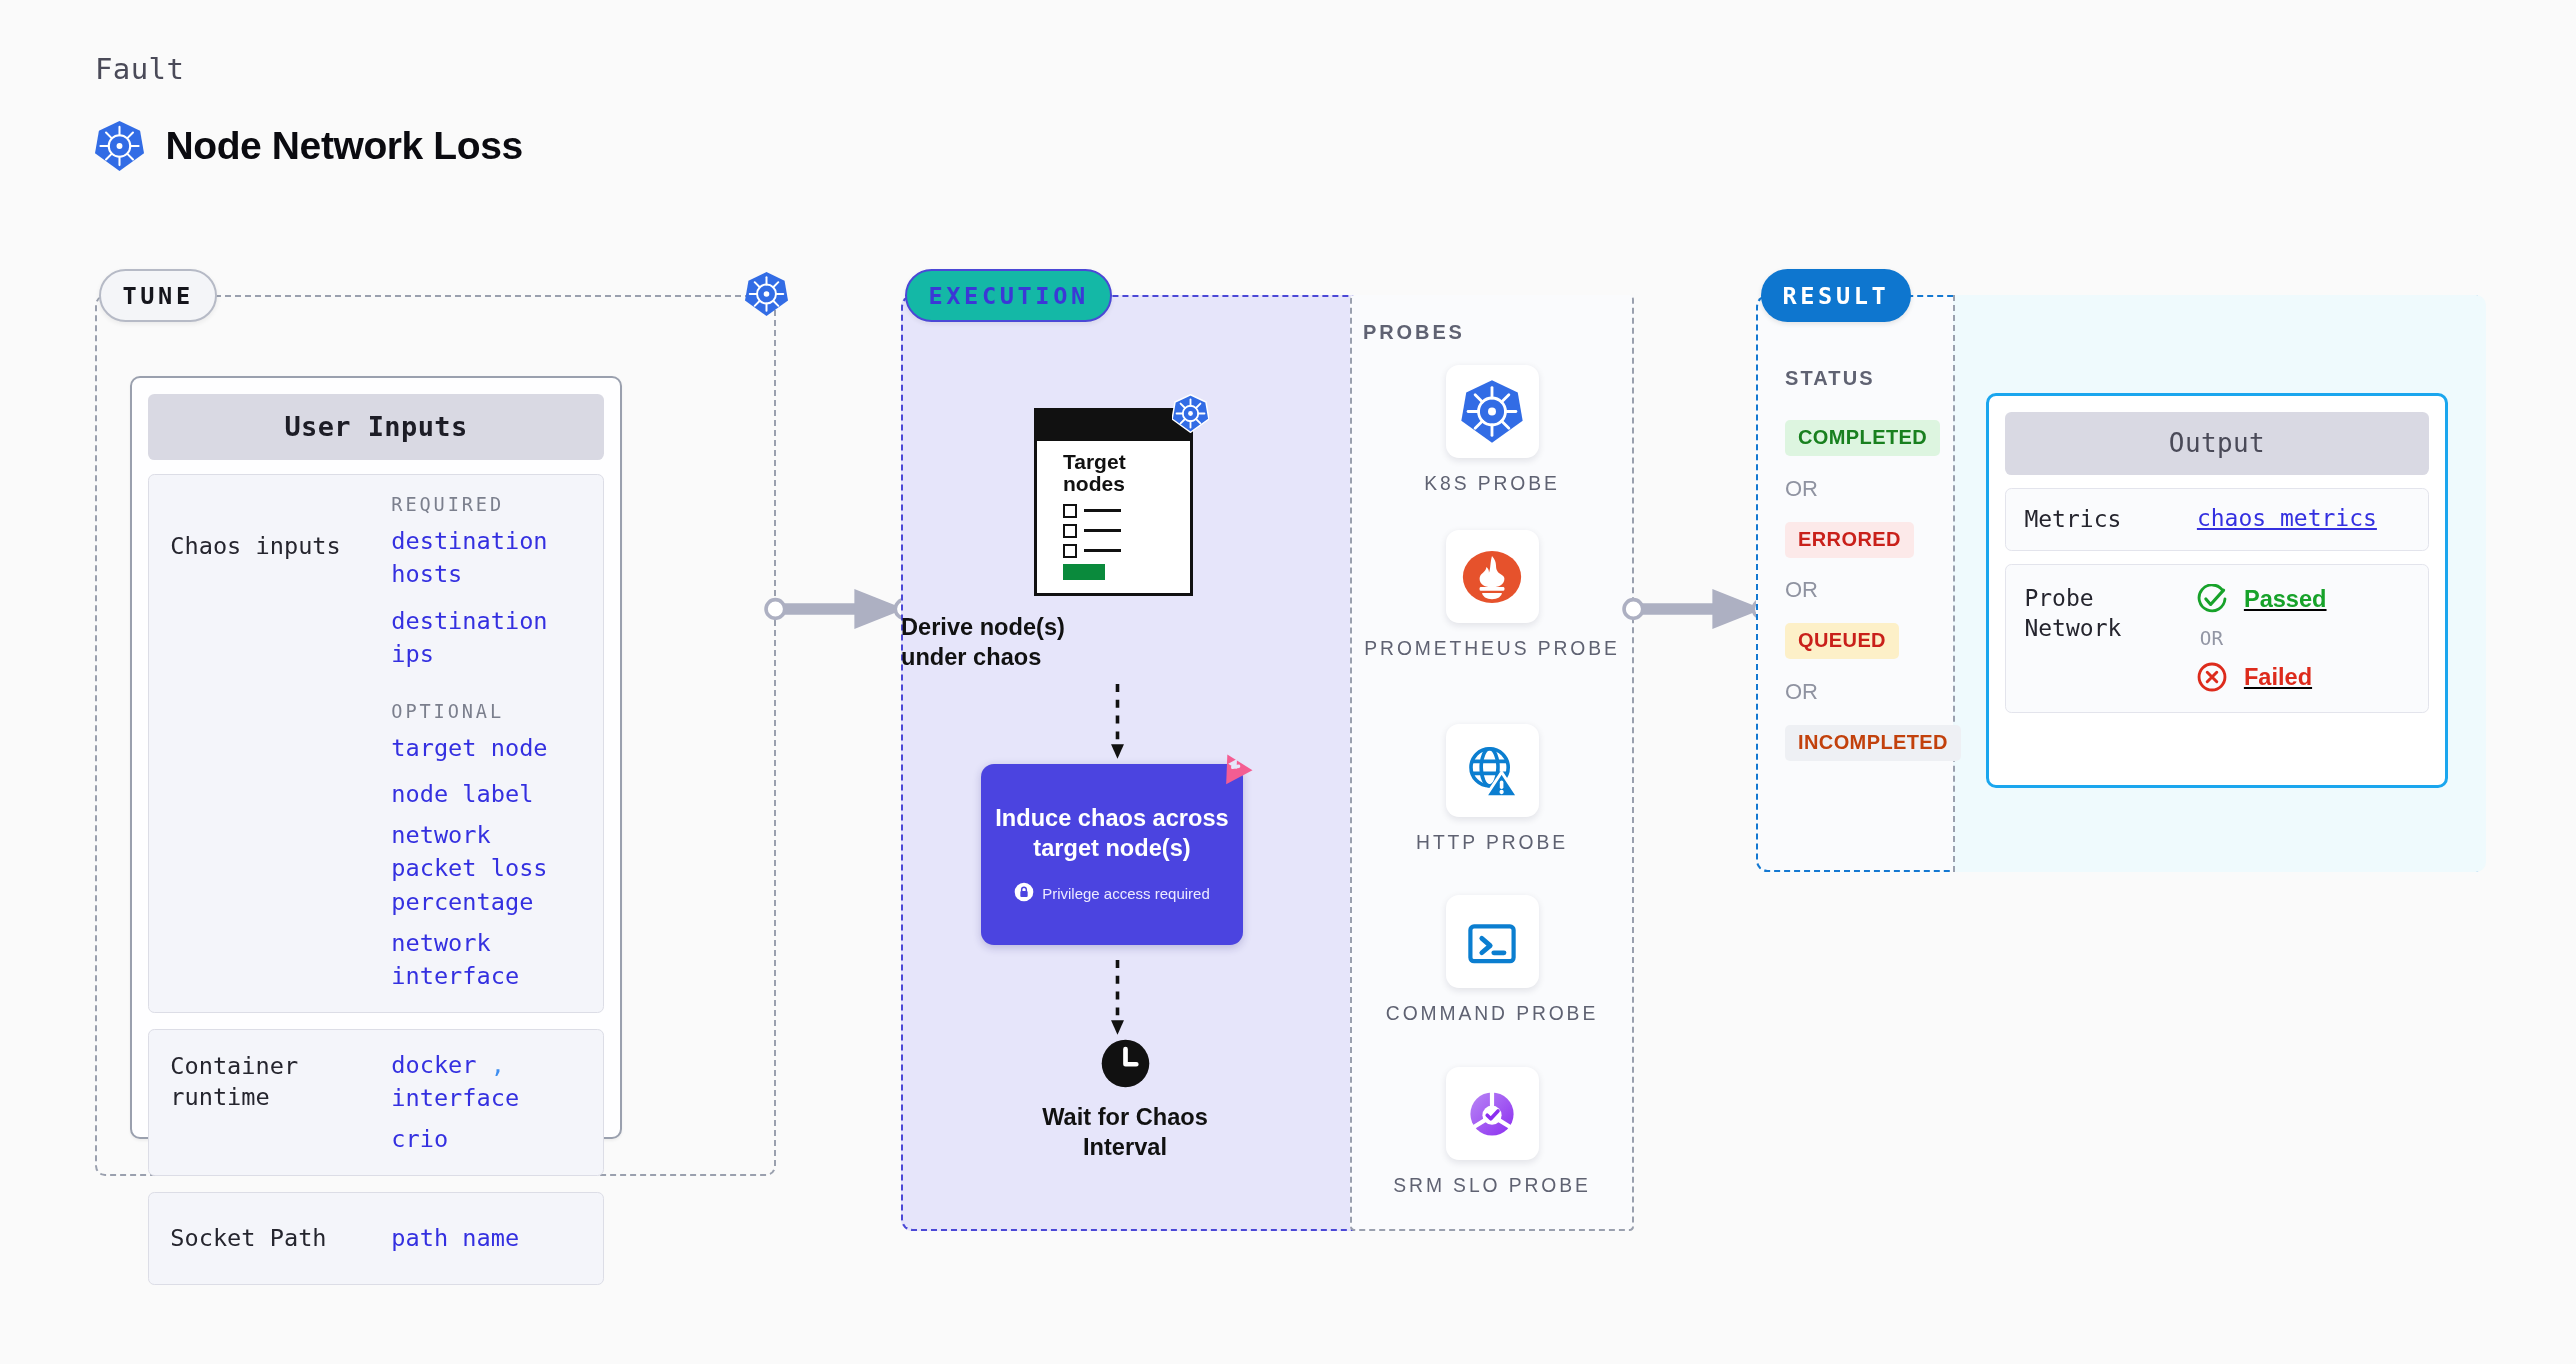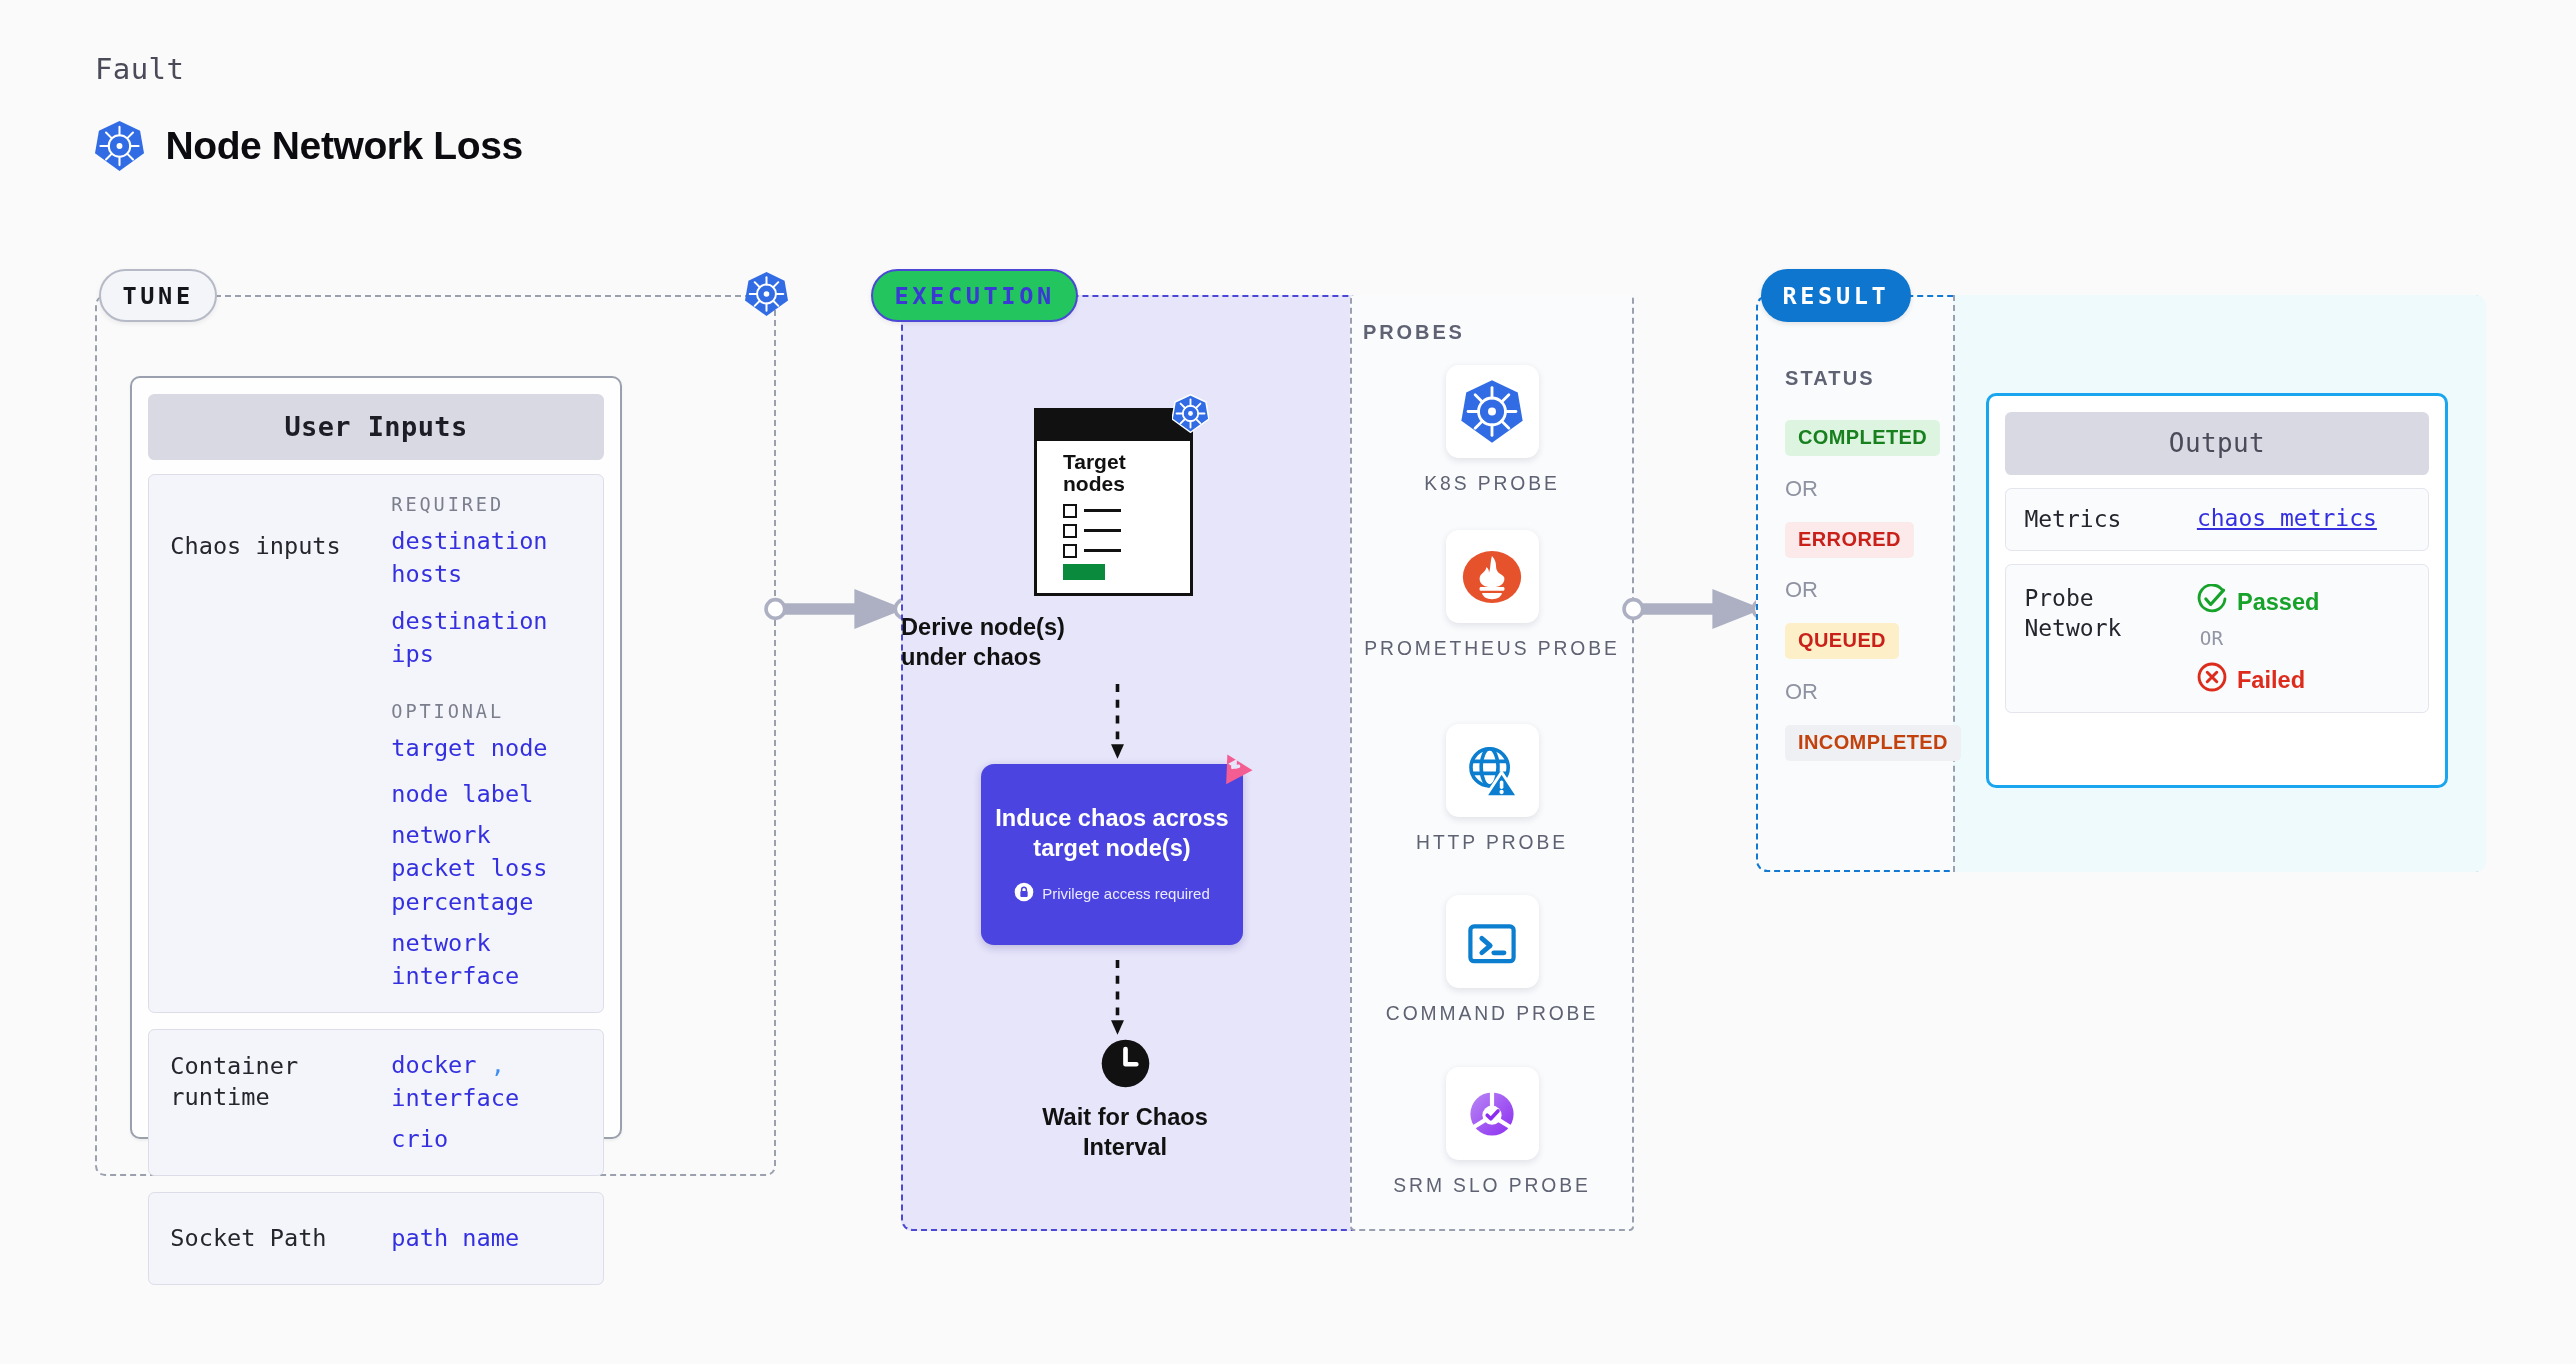--- a/index.html
+++ b/index.html
@@ -57,22 +57,22 @@
     font-weight: 700; letter-spacing: 3.6px; font-size: 23.6px;
     border-radius: 716px; padding: 0 21.5px; height: 53px;
     white-space: nowrap;
   }
   .badge-tune {
     left: 99px; top: 269px;
     background: #f4f5f8; color: #15151c; border: 2.1px solid #b6bac6;
     box-shadow: 0 2.1px 5px rgba(0,0,0,.07);
   }
   .badge-exec {
-    left: 871px; top: 269px;
-    background: #22c55e; color: #3b38d6; border: 2.9px solid #4b48d6;
+    left: 905px; top: 269px;
+    background: #14b8a6; color: #3b38d6; border: 2.9px solid #4b48d6;
     box-shadow: 0 2.1px 5px rgba(0,0,0,.07);
   }
   .badge-result {
     left: 1761px; top: 269px;
     background: #0e76cf; color: #fff; border: none;
     box-shadow: 0 2.1px 5px rgba(0,0,0,.10);
   }
 
   
   .tune-k8s { position: absolute; left: 745px; top: 271px; }
@@ -221,21 +221,21 @@
     border-radius: 6.4px; padding: 15.8px 18.6px; display: flex; gap: 11.5px;
   }
   .out-lbl {
     font-family: "DejaVu Sans Mono", monospace;
     font-size: 23px; color: #25252e; flex: 0 0 161px; line-height: 1.3;
   }
   .out-val {
     font-family: "DejaVu Sans Mono", monospace;
     font-size: 23px; color: #3430e0; text-decoration: underline;
   }
-  .pr-item { display: flex; align-items: flex-end; gap: 10px; }
+  .pr-item { display: flex; align-items: center; gap: 17px; text-decoration: underline; }
   .pr-passed { font-size: 23.6px; font-weight: 700; color: #17a22a; }
   .pr-failed { font-size: 23.6px; font-weight: 700; color: #dd2b1c; }
   .pr-or {
     font-family: "DejaVu Sans Mono", monospace;
     font-size: 19.3px; color: #9296a4; margin: 11.5px 0 11.5px 2.9px;
   }
 
   
   .conn { position: absolute; }
 </style>

